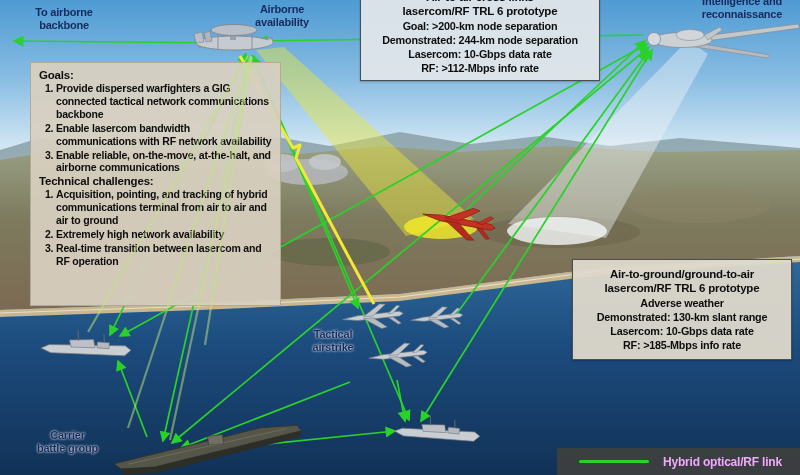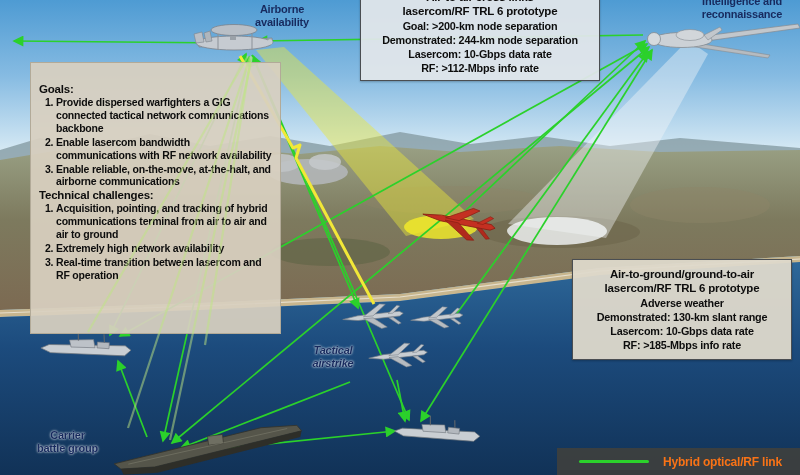--- a/index.html
+++ b/index.html
@@ -12,32 +12,32 @@
              font-size:11px;line-height:1.15;text-align:center;white-space:pre-line;
              letter-spacing:-0.2px;}
   .halo{text-shadow:0 0 2px rgba(255,255,255,.85),0 0 3px rgba(255,255,255,.6);}
   .infobox{position:absolute;z-index:2;background:rgba(224,230,234,.95);
            border:1px solid #4a4e52;color:#0d0d0d;text-align:center;
            letter-spacing:-0.2px;box-shadow:0 1px 2px rgba(0,0,0,.25);}
   .infobox .bx-title{font-weight:bold;font-size:11.5px;line-height:1.18;white-space:pre-line;margin:2px 0 1px;}
   .infobox .bx-line{font-weight:bold;font-size:10.8px;line-height:1.3;}
   #box-air-air{left:360px;top:-16px;width:234px;padding:4px 2px 5px;}
   #box-air-ground{left:572px;top:259px;width:198px;padding:6px 10px 7px;background:rgba(222,217,203,.95);}
-  #box-goals{left:30px;top:62px;width:233px;height:230px;padding:20px 8px;z-index:2;
+  #box-goals{left:30px;top:62px;width:233px;height:230px;padding:6px 8px;z-index:2;
              background:rgba(216,208,191,.93);border:1px solid #b2a democratic;border:1px solid #b2aa98;
              text-align:left;color:#0d0d0d;position:absolute;letter-spacing:-0.2px;}
   #box-goals h3{margin:0 0 1px;font-size:11.5px;}
   #box-goals h3.second{}
   #box-goals ol{margin:0;padding:0 0 0 17px;font-size:10.5px;font-weight:bold;line-height:1.23;}
   #box-goals li{margin:0 0 1px;}
   .legend{position:absolute;z-index:4;left:557px;top:448px;width:243px;height:27px;
           background:rgba(61,63,62,.93);display:flex;align-items:center;gap:14px;
           padding-left:22px;box-sizing:border-box;}
   .legend .swatch{width:70px;height:3px;background:#2bd12b;border-radius:2px;}
-  .legend .leg-label{color:#f97316;font-weight:bold;font-size:12px;letter-spacing:-0.2px;}
+  .legend .leg-label{color:#f0abfc;font-weight:bold;font-size:12px;letter-spacing:-0.2px;}
 </style>
 </head>
 <body>
 
 <div class="stage">
 
   <svg id="scene" width="800" height="475" viewBox="0 0 800 475">
     <defs>
       <linearGradient id="skyGrad" x1="0" y1="0" x2="0" y2="1">
         <stop offset="0" stop-color="#4e9bd3"></stop>
@@ -195,25 +195,27 @@
 
   <svg id="overlay" width="800" height="475" viewBox="0 0 800 475">
     <g stroke="rgba(190,230,130,0.5)" stroke-width="2.2">
       <line x1="248" y1="56" x2="88" y2="332"></line>
       <line x1="250" y1="57" x2="128" y2="428"></line>
       <line x1="252" y1="57" x2="170" y2="440"></line>
       <line x1="251" y1="56" x2="205" y2="345"></line>
     </g>
   </svg>
 
+  <div class="nodelabel" style="left:16px;top:6px;width:96px;">To airborne
+backbone</div>
   <div class="nodelabel" style="left:238px;top:3px;width:88px;">Airborne
 availability</div>
   <div class="nodelabel" style="left:688px;top:-5px;width:108px;">Intelligence and
 reconnaissance</div>
-  <div class="nodelabel halo" style="left:302px;top:344px;width:62px;font-style:italic;">Tactical
+  <div class="nodelabel halo" style="left:302px;top:328px;width:62px;">Tactical
 airstrike</div>
   <div class="nodelabel halo" style="left:20px;top:429px;width:95px;">Carrier
 battle group</div>
 
   <div class="legend">
     <div class="swatch"></div>
     <div class="leg-label">Hybrid optical/RF link</div>
   </div>
 
 </div>

